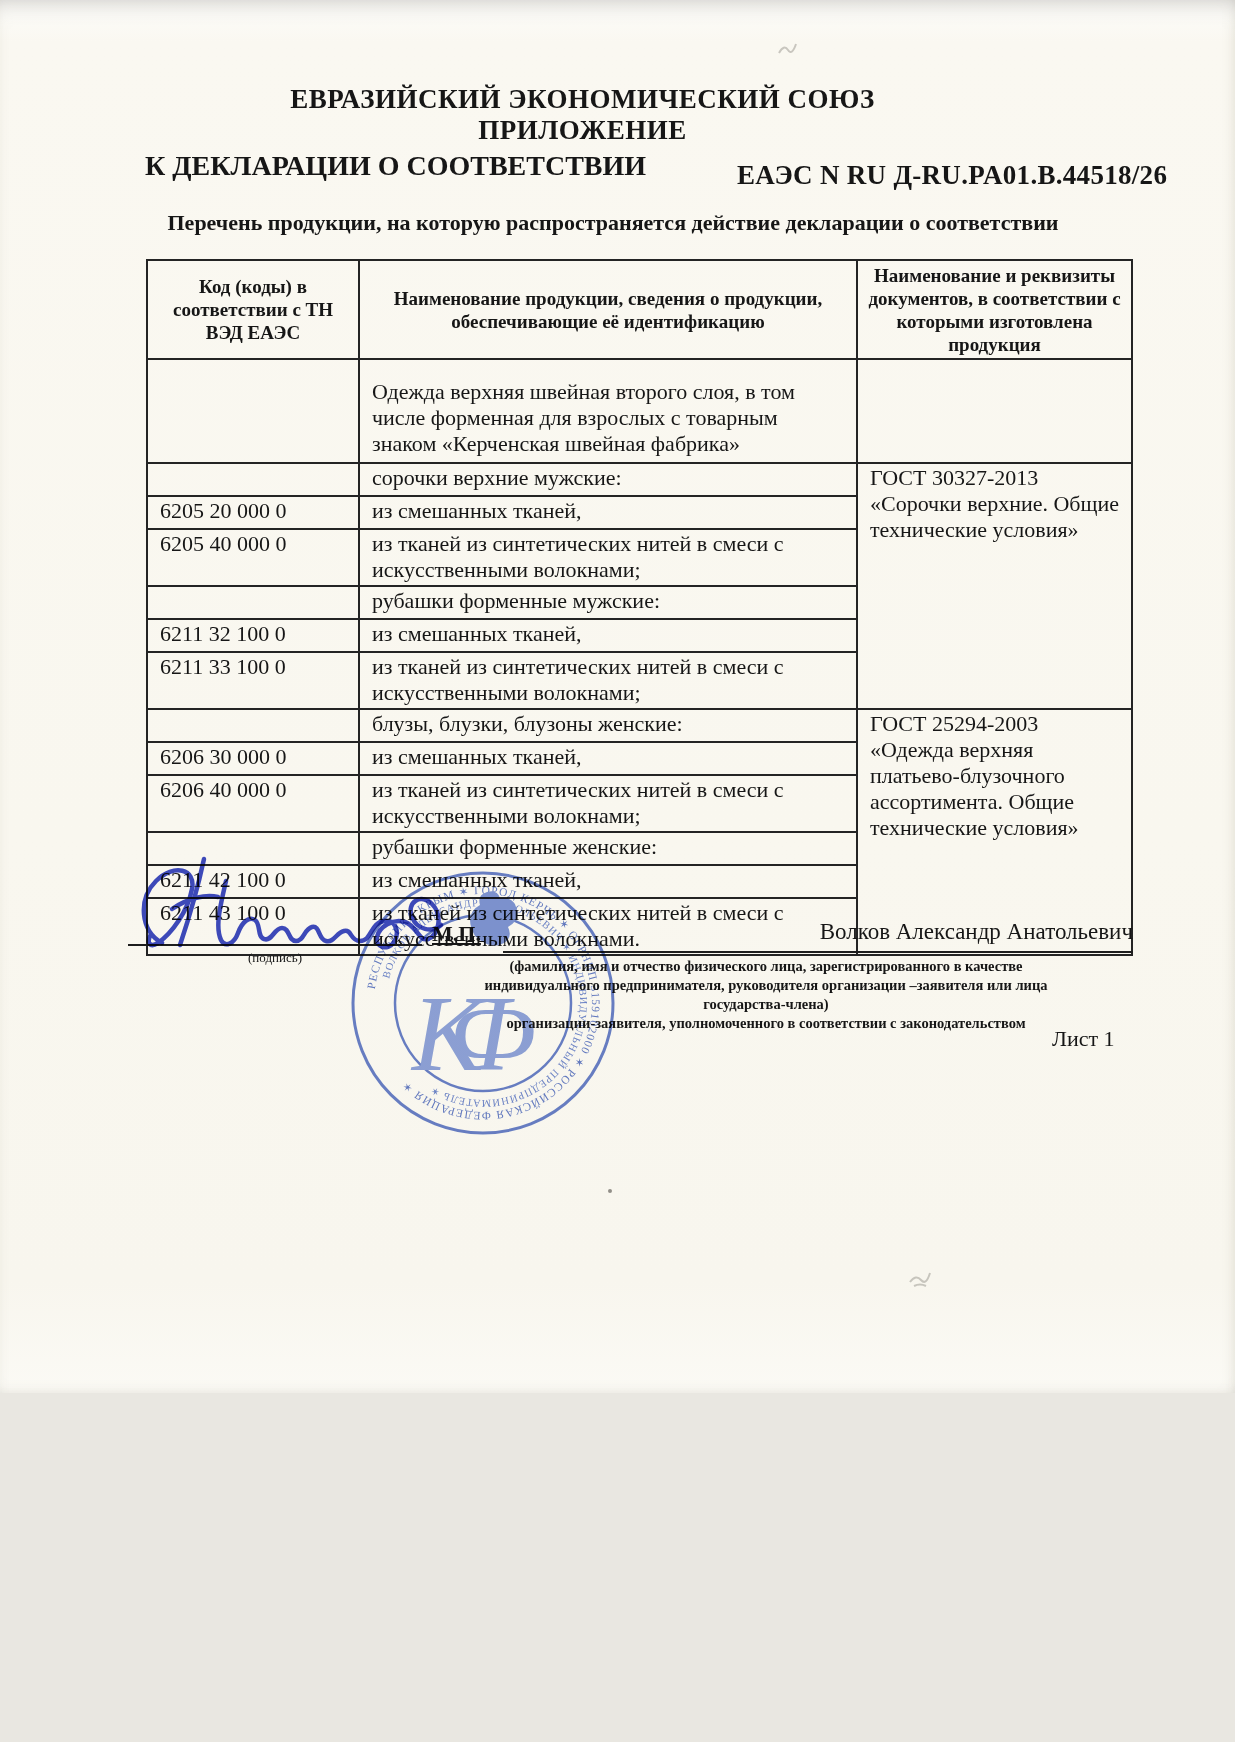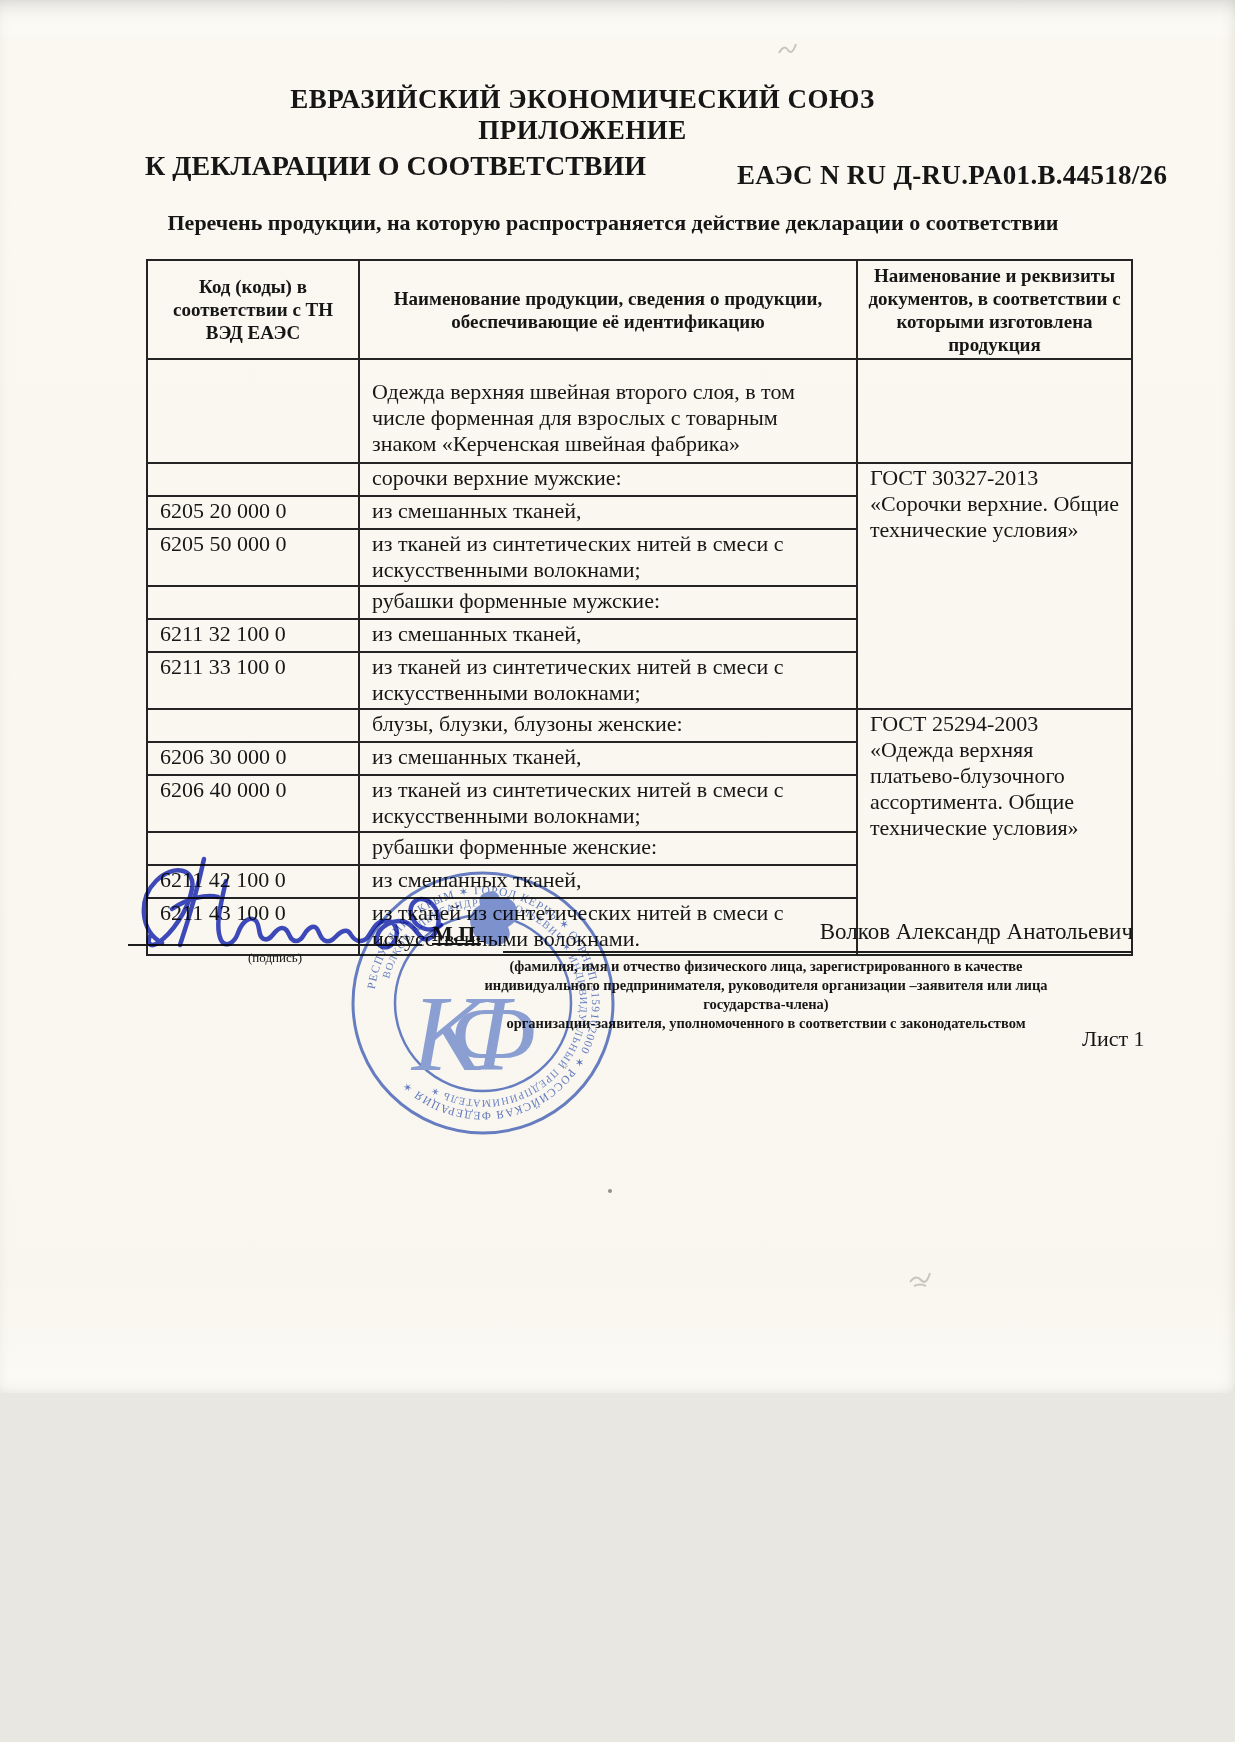--- a/index.html
+++ b/index.html
@@ -41,21 +41,21 @@
   td.c-doc{padding:3px 52px 2px 12px;line-height:27px;}
   tr.first-row td{padding-top:19px;padding-bottom:5px;}
   
   .sig-line{left:128px;top:944px;width:294px;border-top:2px solid #1d1d1d;height:0;}
   .sig-caption{left:180px;top:950px;width:190px;text-align:center;font-size:13px;}
   .mp{left:432px;top:921px;font-size:22px;font-weight:bold;text-decoration:underline;}
   .name{left:505px;top:919px;width:628px;text-align:right;font-size:23px;}
   .name-line{left:503px;top:951px;width:630px;border-top:2px solid #1d1d1d;height:0;}
   .caption{left:446px;top:957px;width:640px;text-align:center;
            font-size:14.5px;font-weight:bold;line-height:19px;}
-  .sheet-label{left:1052px;top:1026px;font-size:22px;margin-left:30px;}
+  .sheet-label{left:1052px;top:1026px;font-size:22px;}
   
   .stamp{left:342px;top:862px;width:282px;height:282px;mix-blend-mode:multiply;opacity:.88;}
   .signature{left:128px;top:843px;width:330px;height:132px;mix-blend-mode:multiply;}
   
   .artifact{opacity:.38;}
   .dot{width:4px;height:4px;border-radius:50%;background:#6f6c66;opacity:.75;}
 </style>
 </head>
 <body>
 
@@ -90,21 +90,21 @@
           <tr>
             <td class="c-code"></td>
             <td class="c-name">сорочки верхние мужские:</td>
             <td class="c-doc" rowspan="6">ГОСТ 30327-2013 «Сорочки верхние. Общие технические условия»</td>
           </tr>
           <tr>
             <td class="c-code">6205 20 000 0</td>
             <td class="c-name">из смешанных тканей,</td>
           </tr>
           <tr>
-            <td class="c-code">6205 50 000 0</td>
+            <td class="c-code">6205 40 000 0</td>
             <td class="c-name">из тканей из синтетических нитей в смеси с искусственными волокнами;</td>
           </tr>
           <tr>
             <td class="c-code"></td>
             <td class="c-name">рубашки форменные мужские:</td>
           </tr>
           <tr>
             <td class="c-code">6211 32 100 0</td>
             <td class="c-name">из смешанных тканей,</td>
           </tr>

